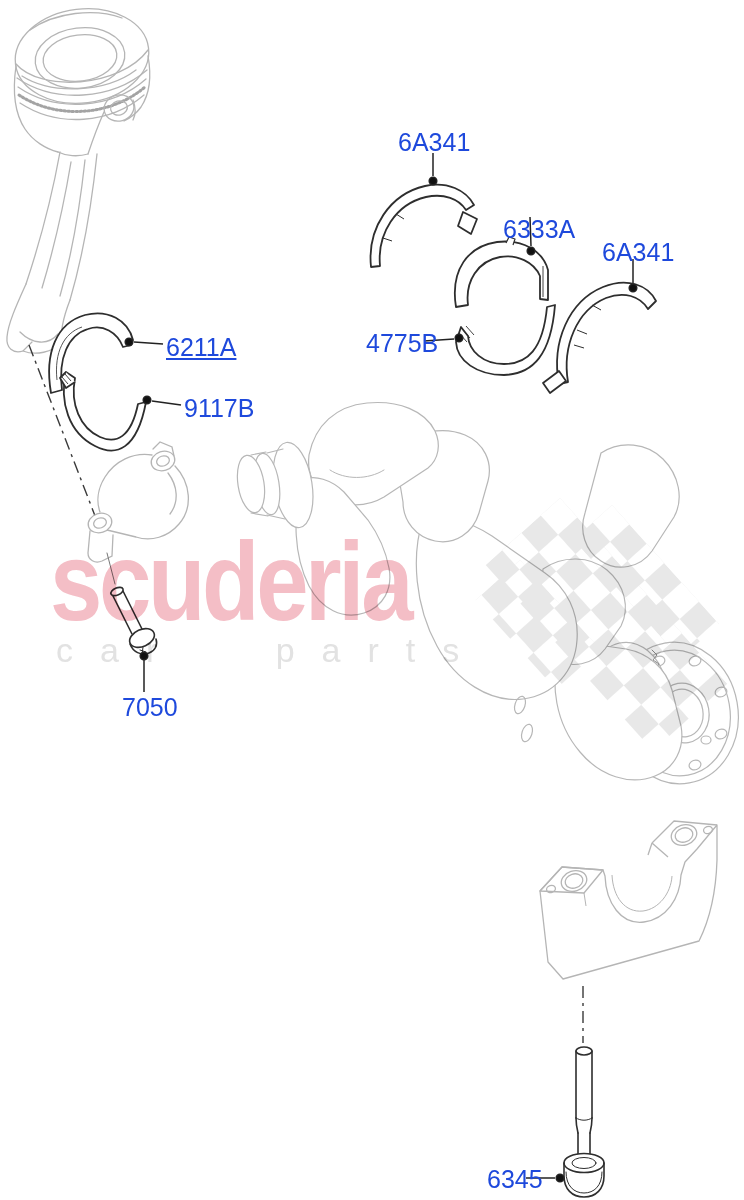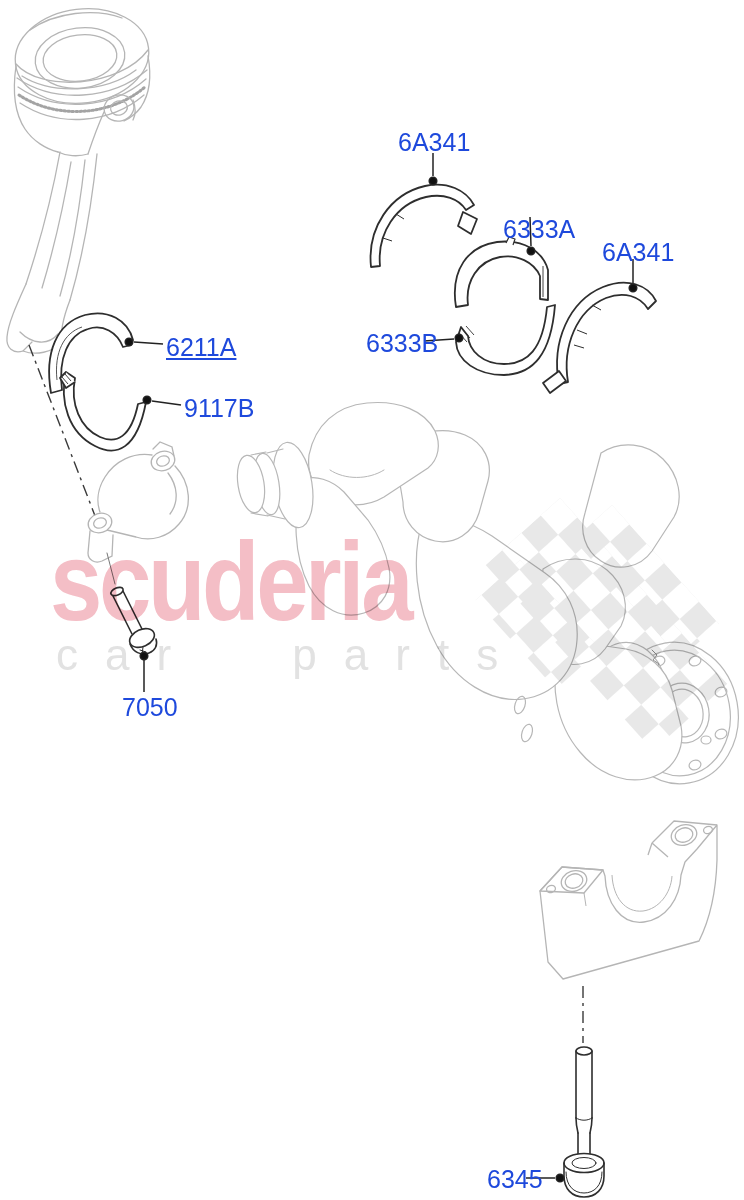--- a/index.html
+++ b/index.html
@@ -18,21 +18,21 @@
   }
   .wm-brand{
     position:absolute;left:50px;top:526px;
     font-size:112px;font-weight:bold;line-height:1;
     letter-spacing:-4px;color:#f4bec6;
     transform:scaleX(0.84);transform-origin:0 0;
     white-space:nowrap;
   }
   .wm-tagline{
     position:absolute;left:56px;top:633px;
-    font-size:44px;font-weight:normal;line-height:1;
+    font-size:34px;font-weight:normal;line-height:1;
     letter-spacing:27px;word-spacing:55px;color:#e2e2e2;
     white-space:nowrap;
   }
   .check-band{
     position:absolute;
     background-image:repeating-conic-gradient(#e8e8e8 0deg 90deg, rgba(0,0,0,0) 90deg 180deg);
     background-size:52px 52px;
     transform-origin:0 0;
   }
   #band1{left:560px;top:498px;width:250px;height:100px;transform:rotate(48deg);}
@@ -219,19 +219,19 @@
     <div class="check-band" id="band1"></div>
     <div class="check-band" id="band2"></div>
     <div class="check-band" id="band3"></div>
     <div class="wm-brand">scuderia</div>
     <div class="wm-tagline">car parts</div>
   </div>
 
   <div class="part-label" style="left:398px;top:130px;">6A341</div>
   <div class="part-label" style="left:503px;top:198px;margin-top:19px;">6333A</div>
   <div class="part-label" style="left:602px;top:240px;">6A341</div>
-  <div class="part-label" style="left:366px;top:331px;">6333B</div>
+  <div class="part-label" style="left:366px;top:331px;">4775B</div>
   <div class="part-label" style="left:166px;top:335px;text-decoration:underline;">6211A</div>
   <div class="part-label" style="left:184px;top:396px;">9117B</div>
   <div class="part-label" style="left:122px;top:695px;">7050</div>
   <div class="part-label" style="left:478px;top:1167px;margin-left:9px;">6345</div>
 
 </div>
 
 </body></html>

